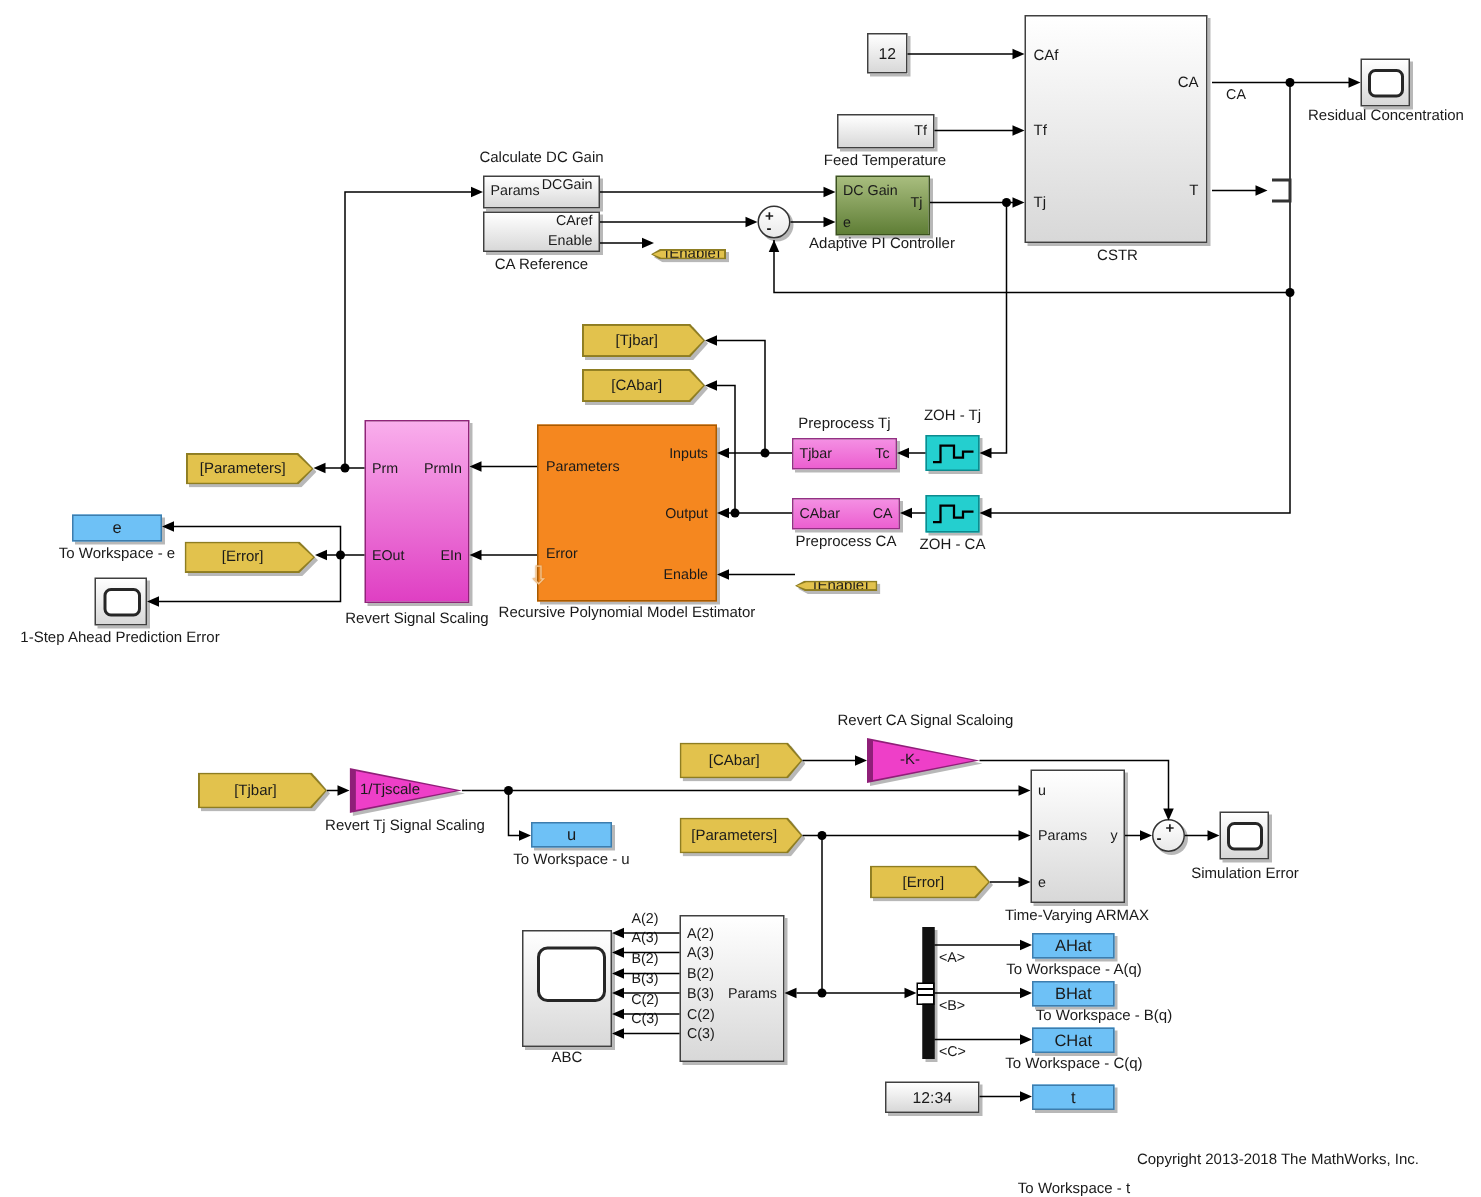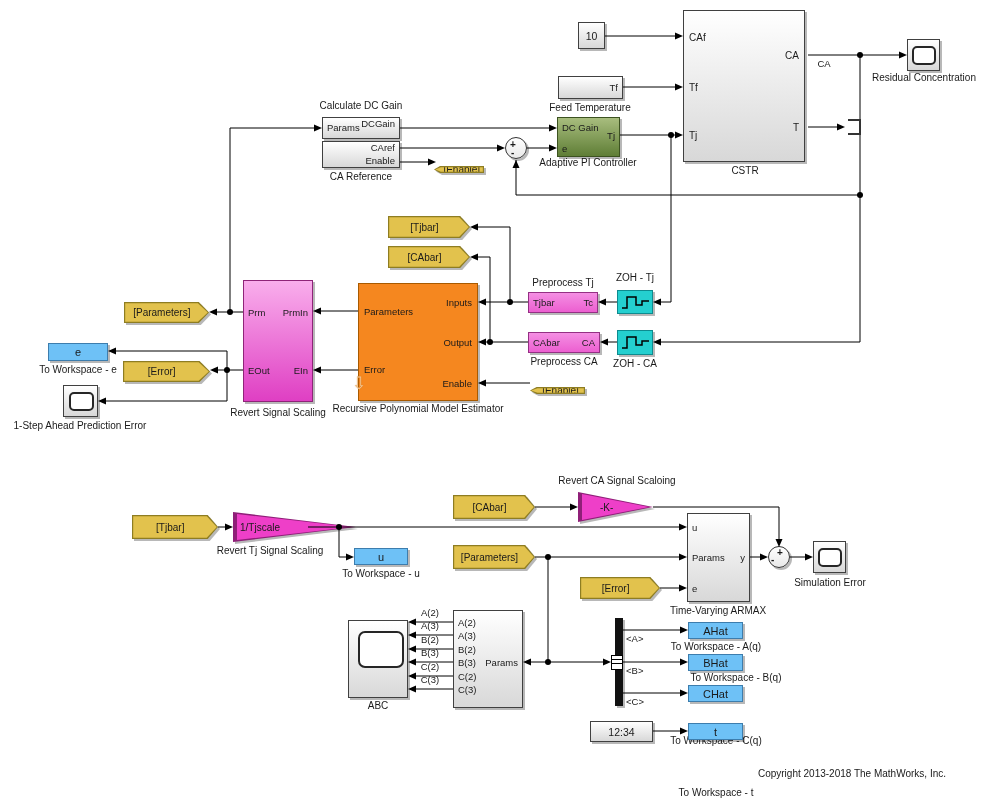--- a/index.html
+++ b/index.html
@@ -41,21 +41,21 @@
              text-shadow:0 0 1px #c27a2a;line-height:17px;}
   svg.wires{position:absolute;left:0;top:0;z-index:6;pointer-events:none;}
   .z1{z-index:1;} .z2{z-index:2;}
 </style>
 </head>
 <body>
 
 <div class="canvas">
 
   <div class="blk grad-w ctr z1" style="left:578px;top:22px;width:27px;height:27px;font-size:10.5px;">
-    <span>10</span>
+    <span>12</span>
   </div>
 
   <div class="blk grad-w z1" style="left:558px;top:76px;width:65px;height:23px;">
     <span class="port r" style="top:5px;">Tf</span>
   </div>
   <div class="lbl" style="left:510px;top:102px;width:160px;">Feed Temperature</div>
 
   <div class="blk grad-w z1" style="left:322px;top:117px;width:78px;height:22px;">
     <span class="port l" style="top:4px;">Params</span>
     <span class="port r" style="top:0;">DCGain</span>
@@ -180,21 +180,21 @@
     <div class="screen" style="left:5px;top:6px;width:21px;height:15px;"></div>
   </div>
   <div class="lbl" style="left:7px;top:420px;width:146px;">1-Step Ahead Prediction Error</div>
 
   <div class="tag rt z2" style="left:132px;top:515px;width:86px;height:24px;">
     <div class="sh"></div>
       <div class="in">
         <span>[Tjbar]</span>
       </div>
   </div>
-  <div class="tri z2" style="left:233px;top:512px;width:75px;height:30px;padding-left:48px;">
+  <div class="tri z2" style="left:233px;top:512px;width:75px;height:30px;">
     <div class="sh2"></div>
       <div class="in2"></div>
     <span class="txt" style="left:7px;">1/Tjscale</span>
   </div>
   <div class="lbl" style="left:190px;top:545px;width:160px;">Revert Tj Signal Scaling</div>
 
   <div class="blk blue ctr z1" style="left:354px;top:548px;width:54px;height:17px;font-size:11px;">
     <span>u</span>
   </div>
   <div class="lbl" style="left:311px;top:568px;width:140px;">To Workspace - u</div>
@@ -277,21 +277,21 @@
   <div class="lbl" style="left:636px;top:641px;width:160px;">To Workspace - A(q)</div>
 
   <div class="blk blue ctr z1" style="left:688px;top:654px;width:55px;height:17px;font-size:11px;">
     <span>BHat</span>
   </div>
   <div class="lbl" style="left:656px;top:672px;width:160px;">To Workspace - B(q)</div>
 
   <div class="blk blue ctr z1" style="left:688px;top:685px;width:55px;height:17px;font-size:11px;">
     <span>CHat</span>
   </div>
-  <div class="lbl" style="left:636px;top:735px;width:160px;">To Workspace - C(q)</div>
+  <div class="lbl" style="left:636px;top:704px;width:160px;">To Workspace - C(q)</div>
 
   <div class="blk grad-w ctr z1" style="left:590px;top:721px;width:63px;height:21px;font-size:10.5px;">
     <span>12:34</span>
   </div>
   <div class="blk blue ctr z1" style="left:688px;top:723px;width:55px;height:17px;font-size:11px;">
     <span>t</span>
   </div>
   <div class="lbl" style="left:636px;top:743px;width:160px;margin-top:44px;">To Workspace - t</div>
 
   <div class="lbl" style="left:700px;top:768px;width:246px;text-align:right;">Copyright 2013-2018 The MathWorks, Inc.</div>

